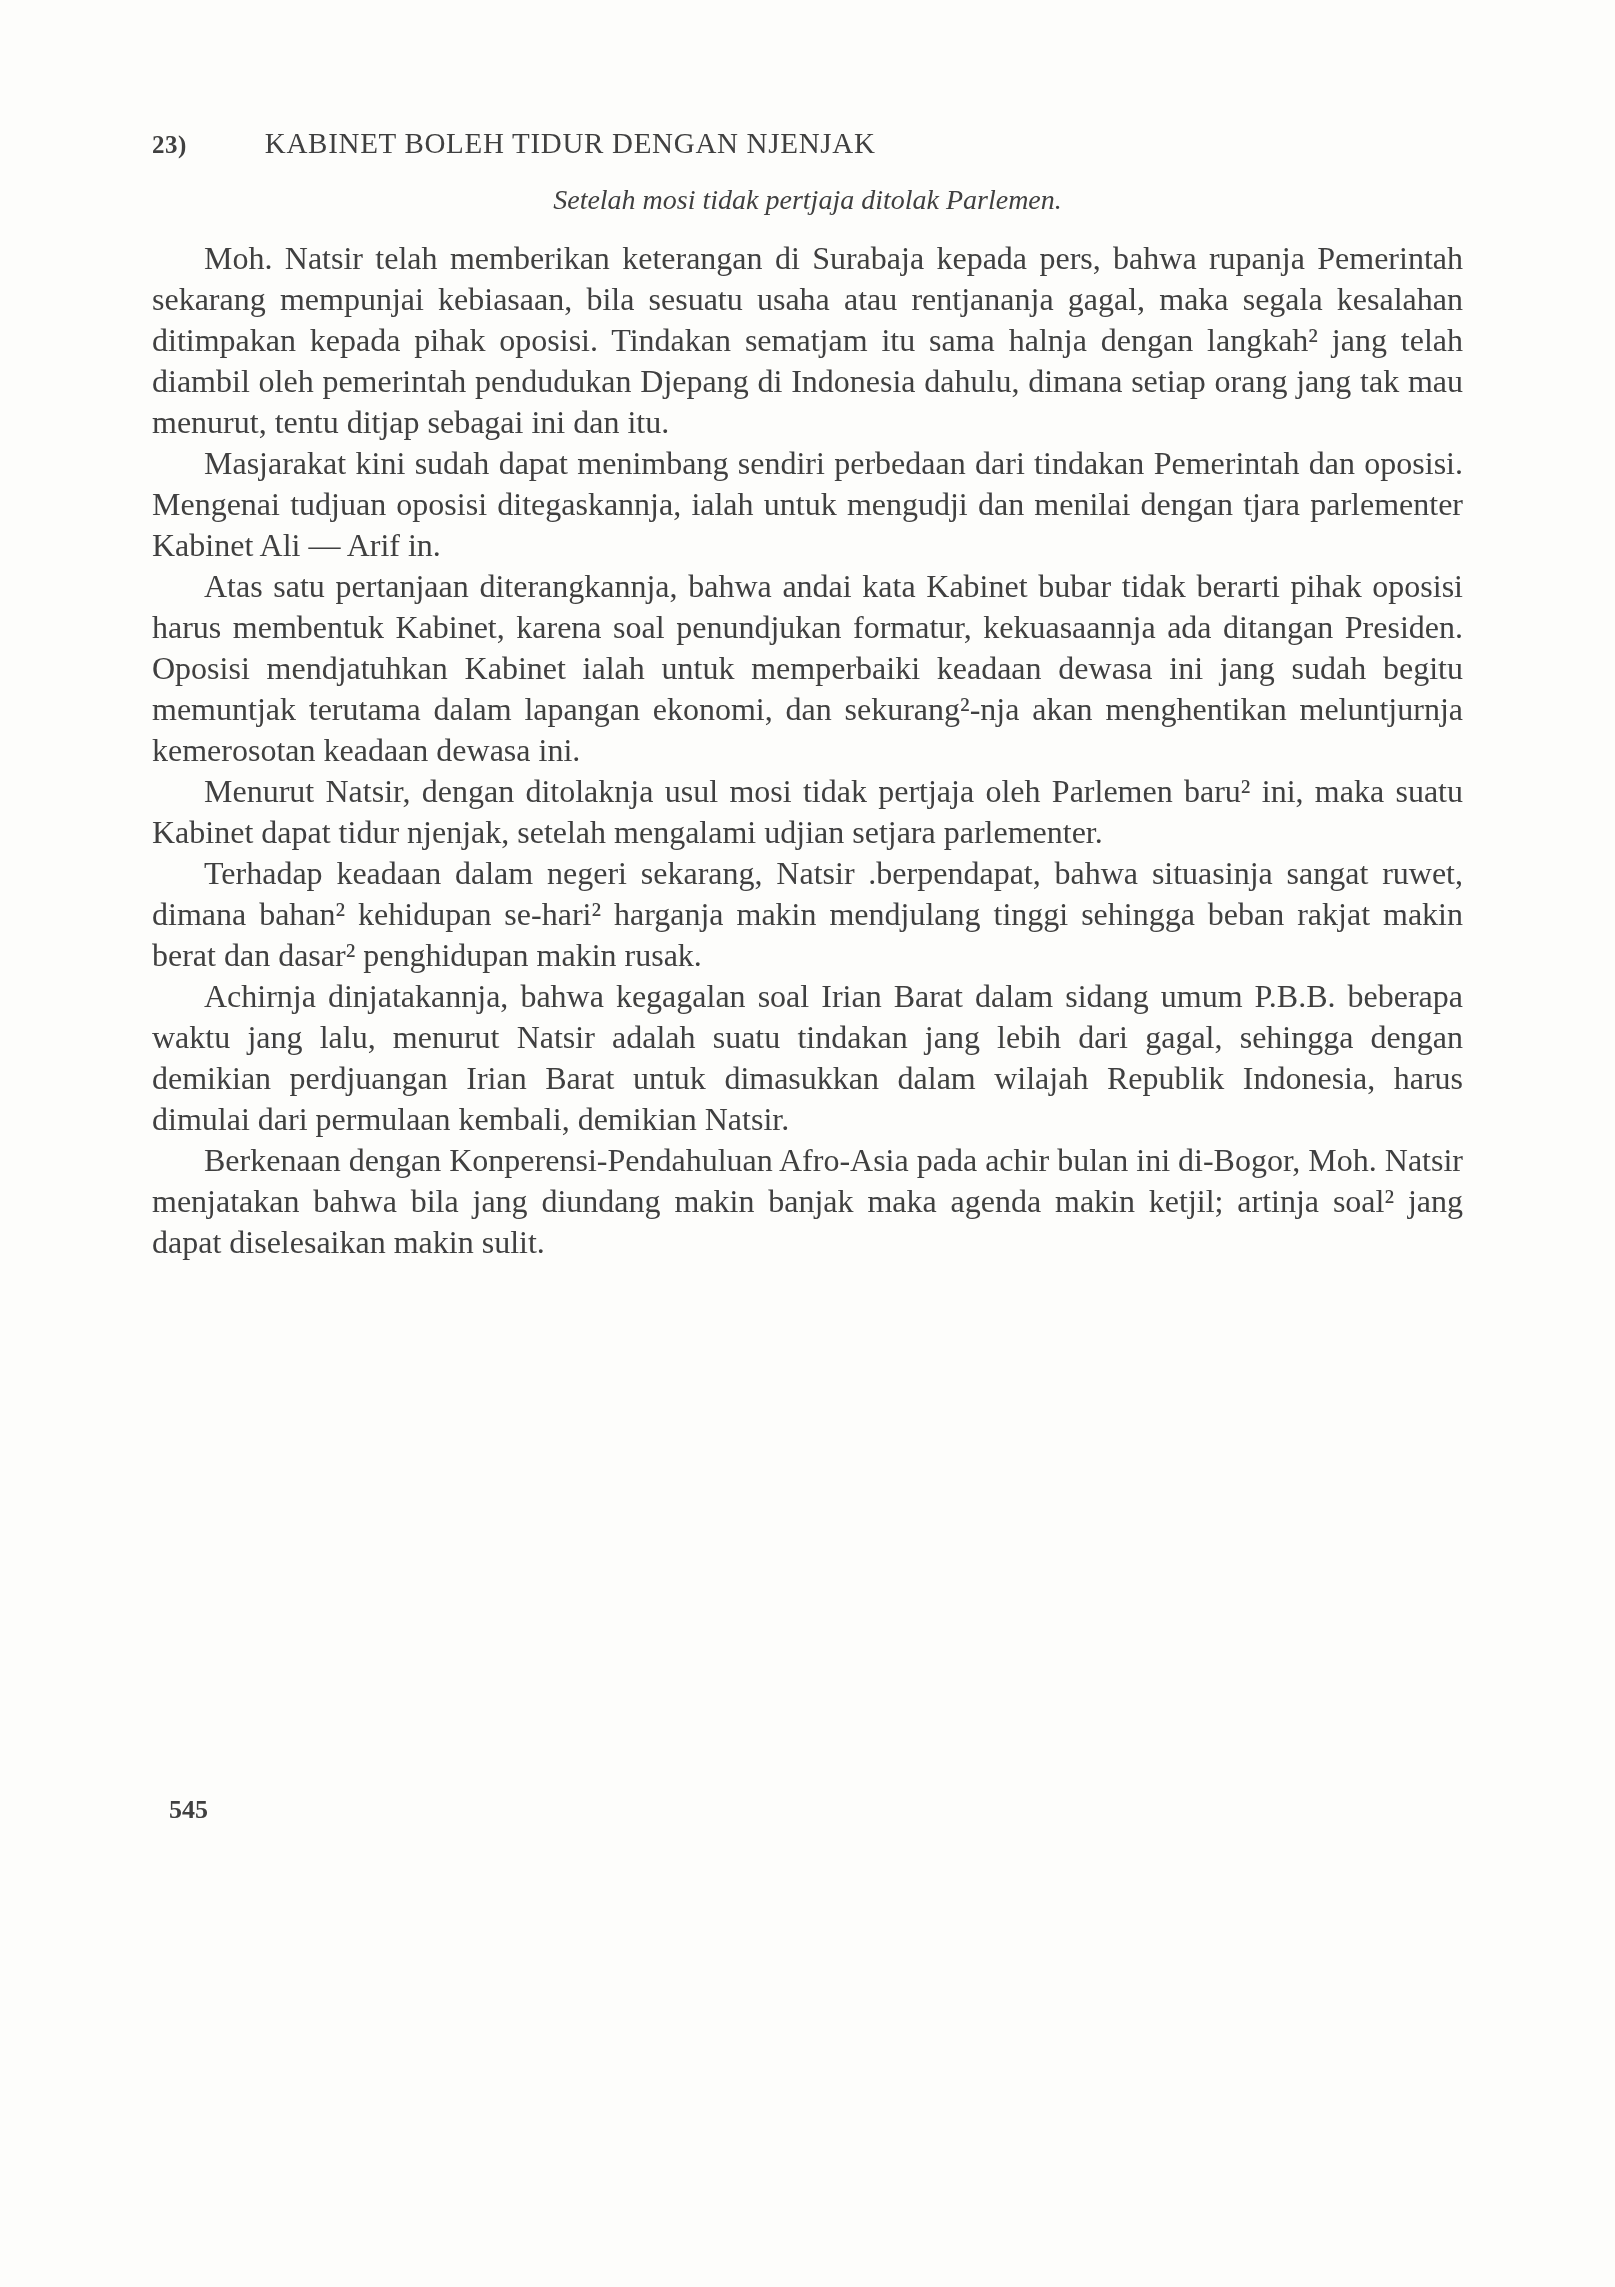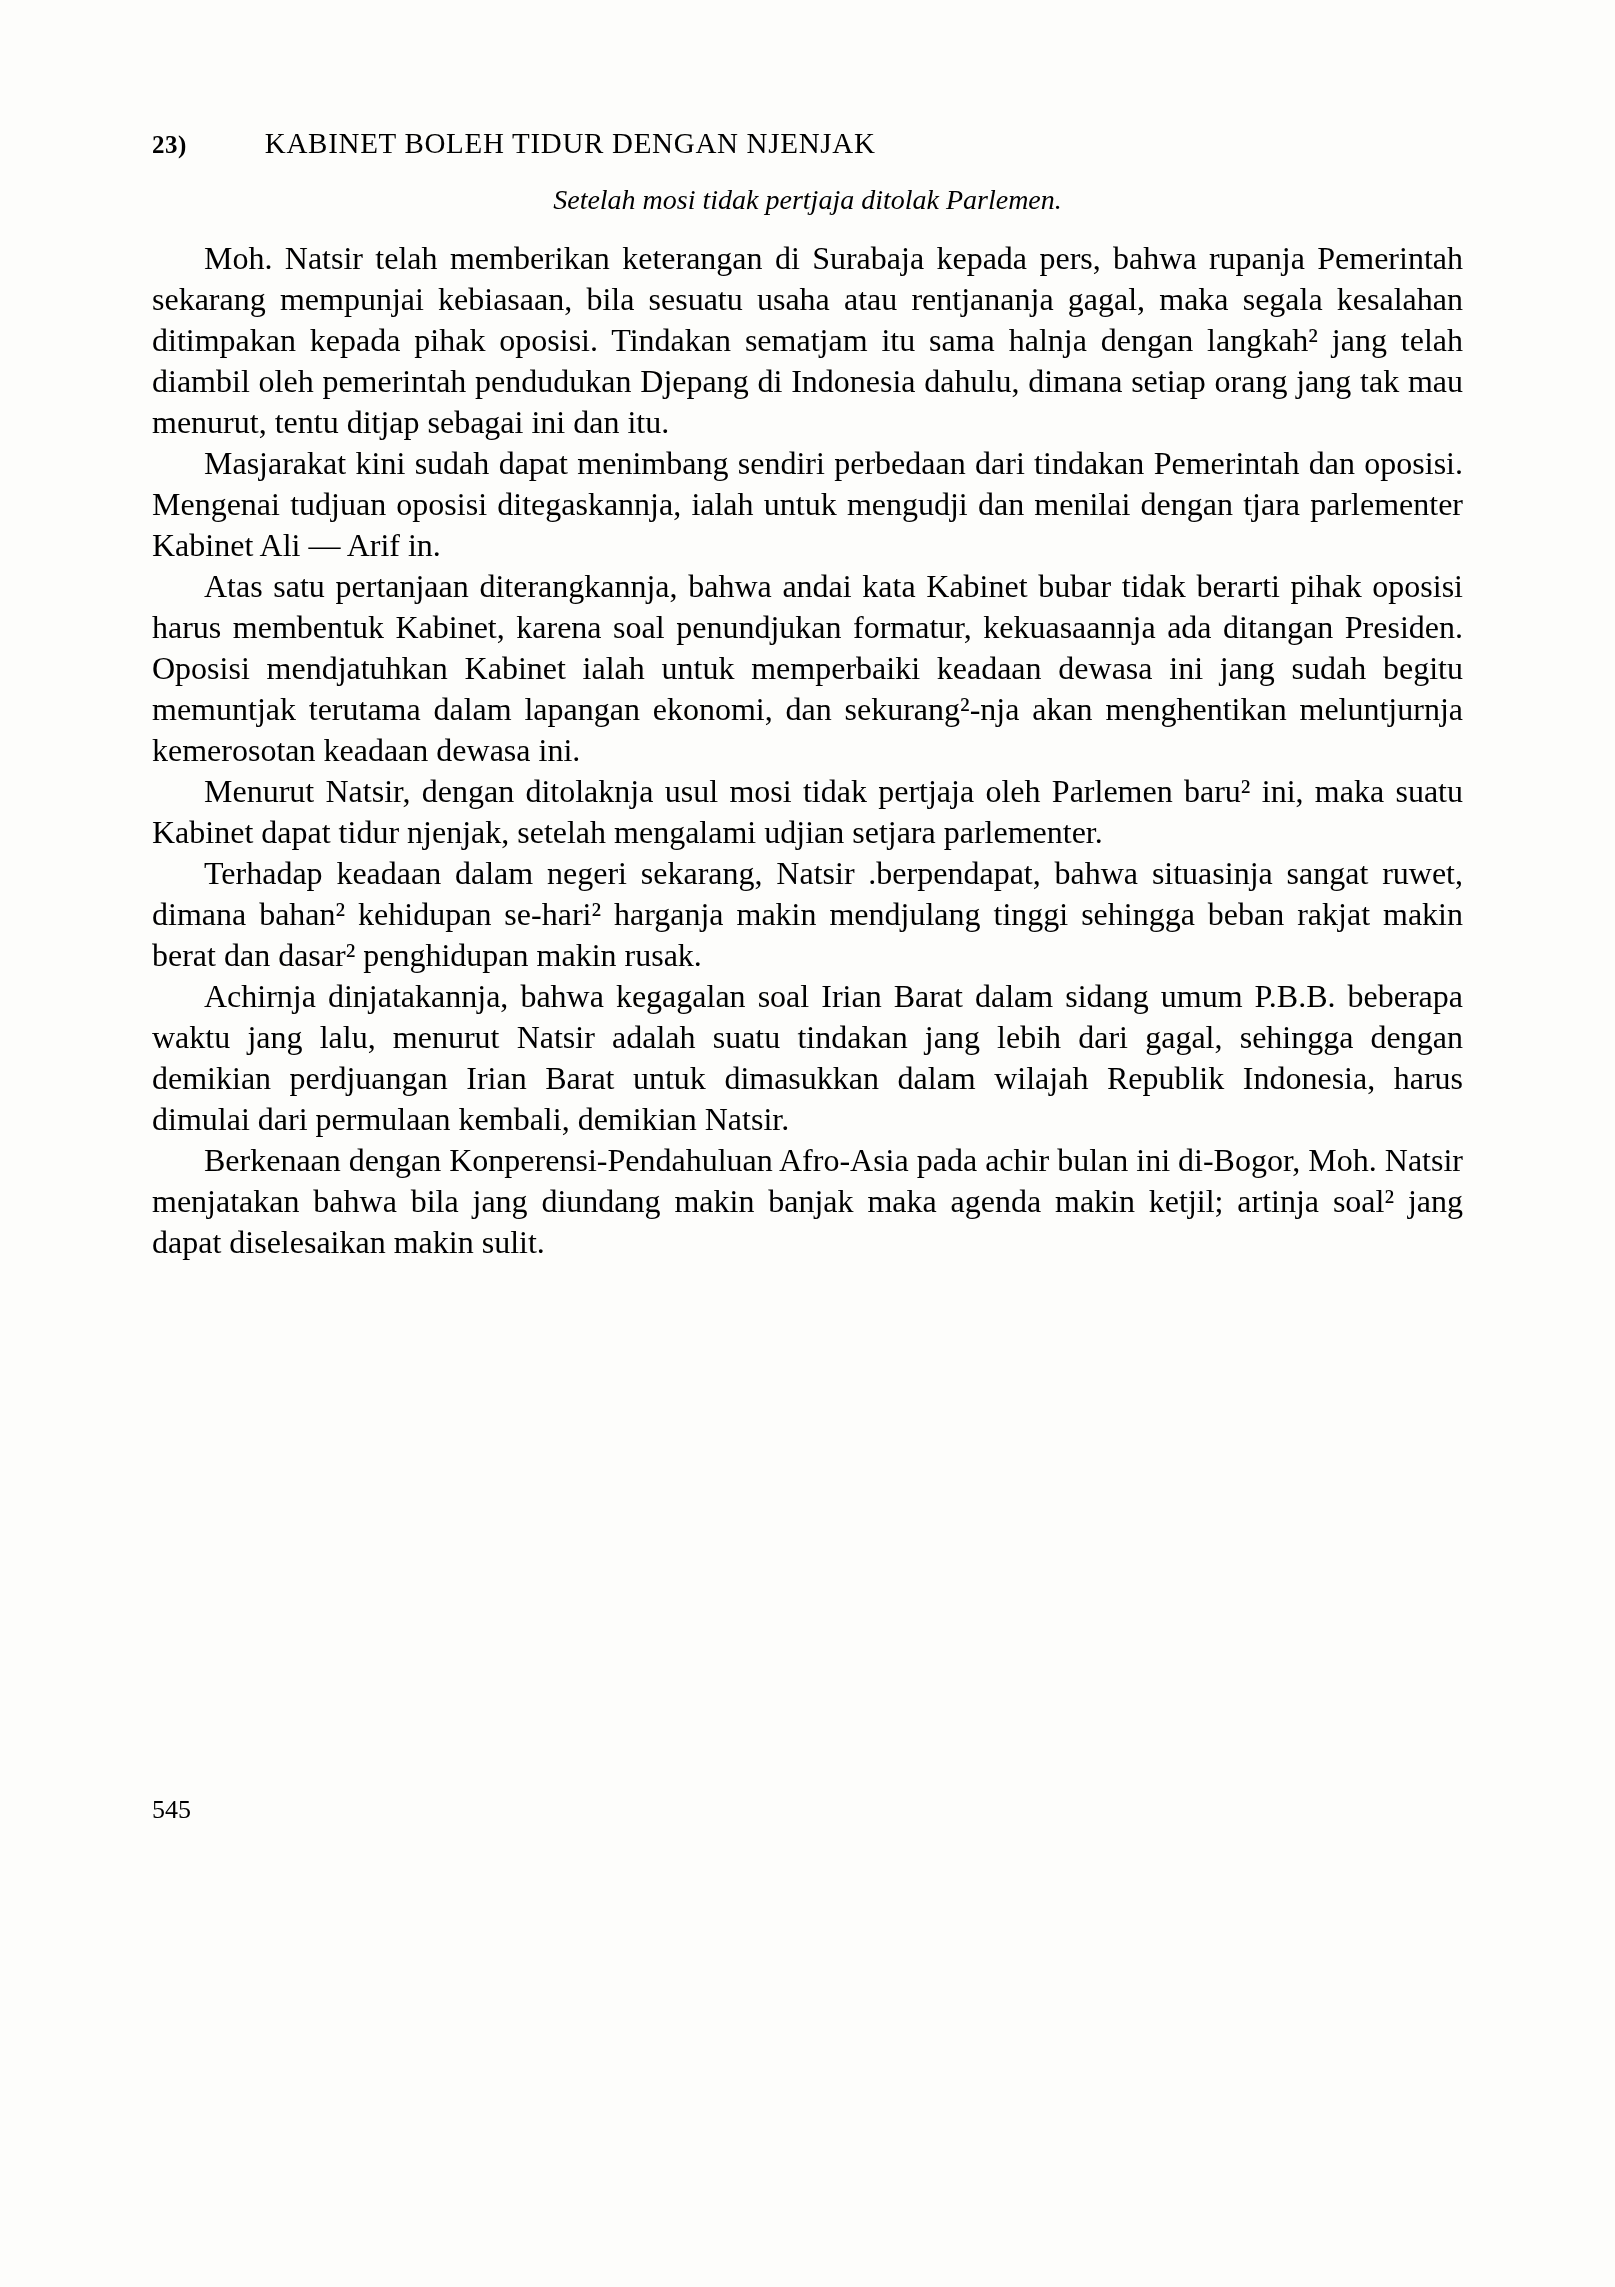--- a/index.html
+++ b/index.html
@@ -9,21 +9,21 @@
   }
   .page {
     position: relative;
     width: 1615px;
     height: 2288px;
     margin: 0 auto;
     background: #fdfdfb;
     box-sizing: border-box;
     padding: 127px 152px 0 152px;
     font-family: "Liberation Serif", serif;
-    color: #000000;
+    color: #404040;
   }
   .header-row {
     display: flex;
     align-items: baseline;
   }
   .chapter-num {
     font-size: 25px;
     font-weight: bold;
     letter-spacing: 0.5px;
     flex: 0 0 auto;
@@ -47,24 +47,24 @@
     margin: 0;
     font-size: 32px;
     line-height: 41px;
     text-align: justify;
     text-indent: 52px;
   }
   .body-text .it {
   }
   .page-number {
     position: absolute;
-    left: 152px;
+    left: 169px;
     top: 1795px;
     font-size: 26px;
-    font-weight: normal;
+    font-weight: bold;
   }
 </style>
 </head>
 <body>
 
 <div class="page">
   <div class="header-row">
     <span class="chapter-num">23)</span>
     <span class="chapter-title">KABINET BOLEH TIDUR DENGAN NJENJAK</span>
   </div>

